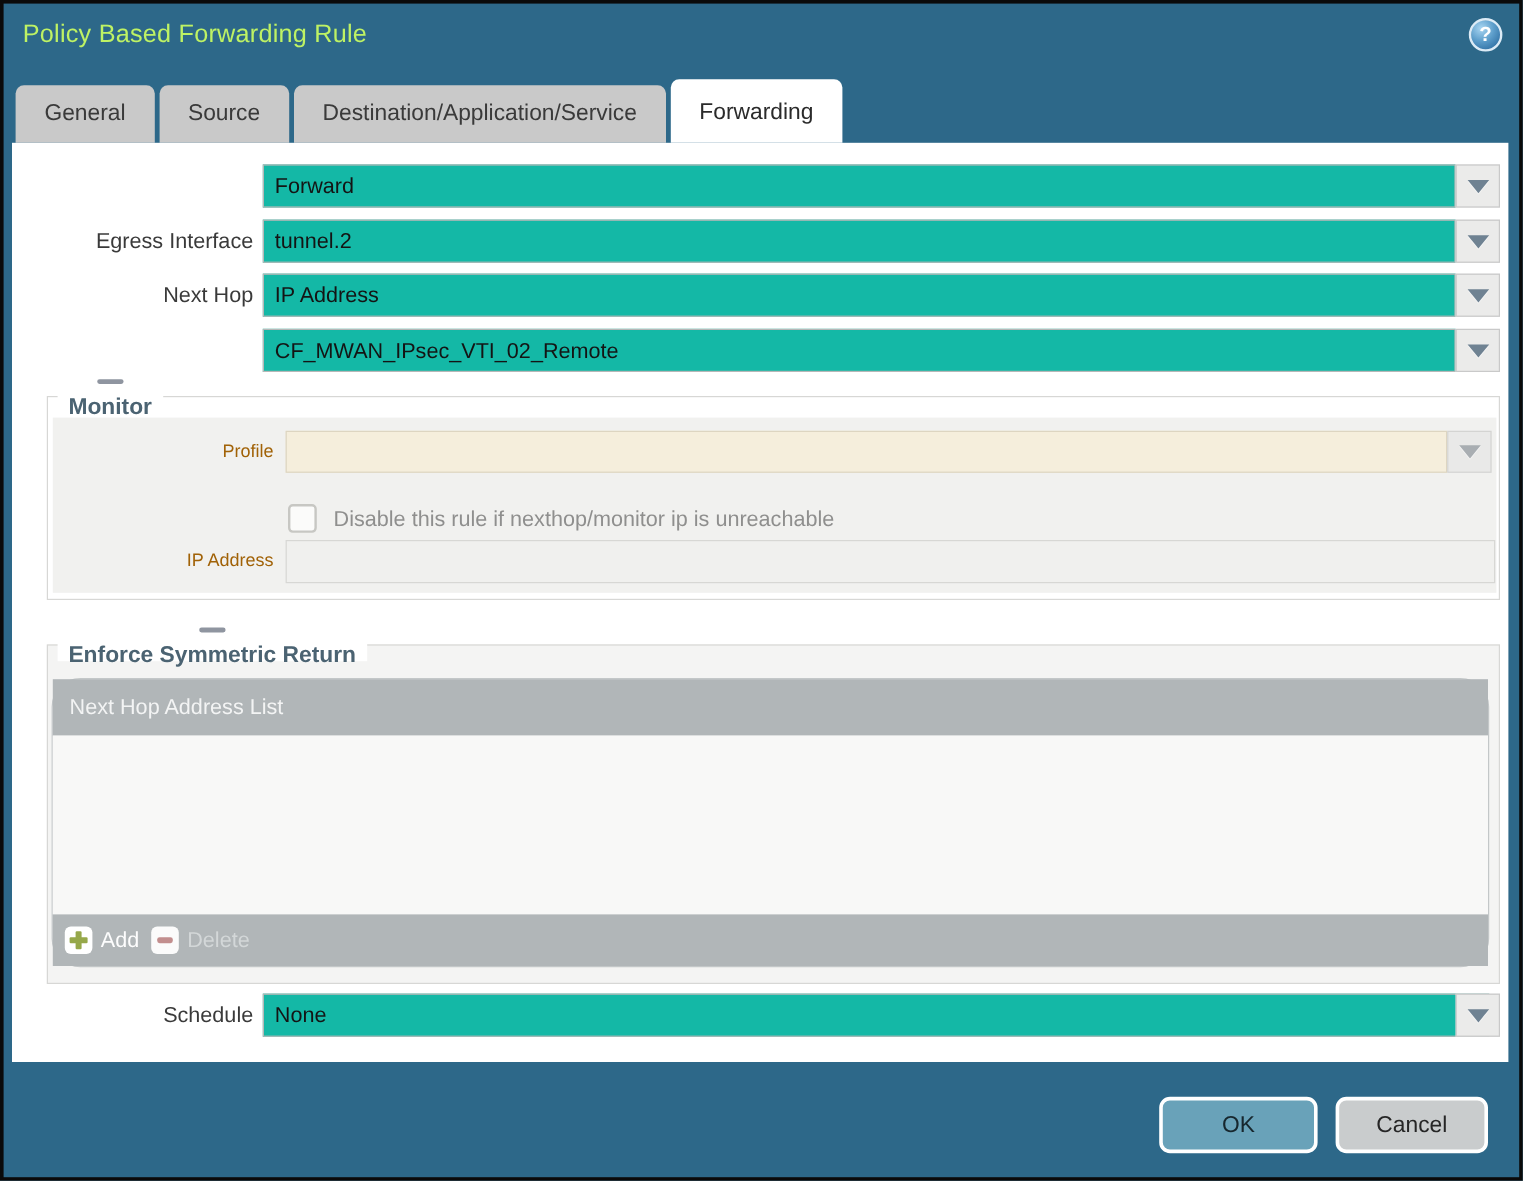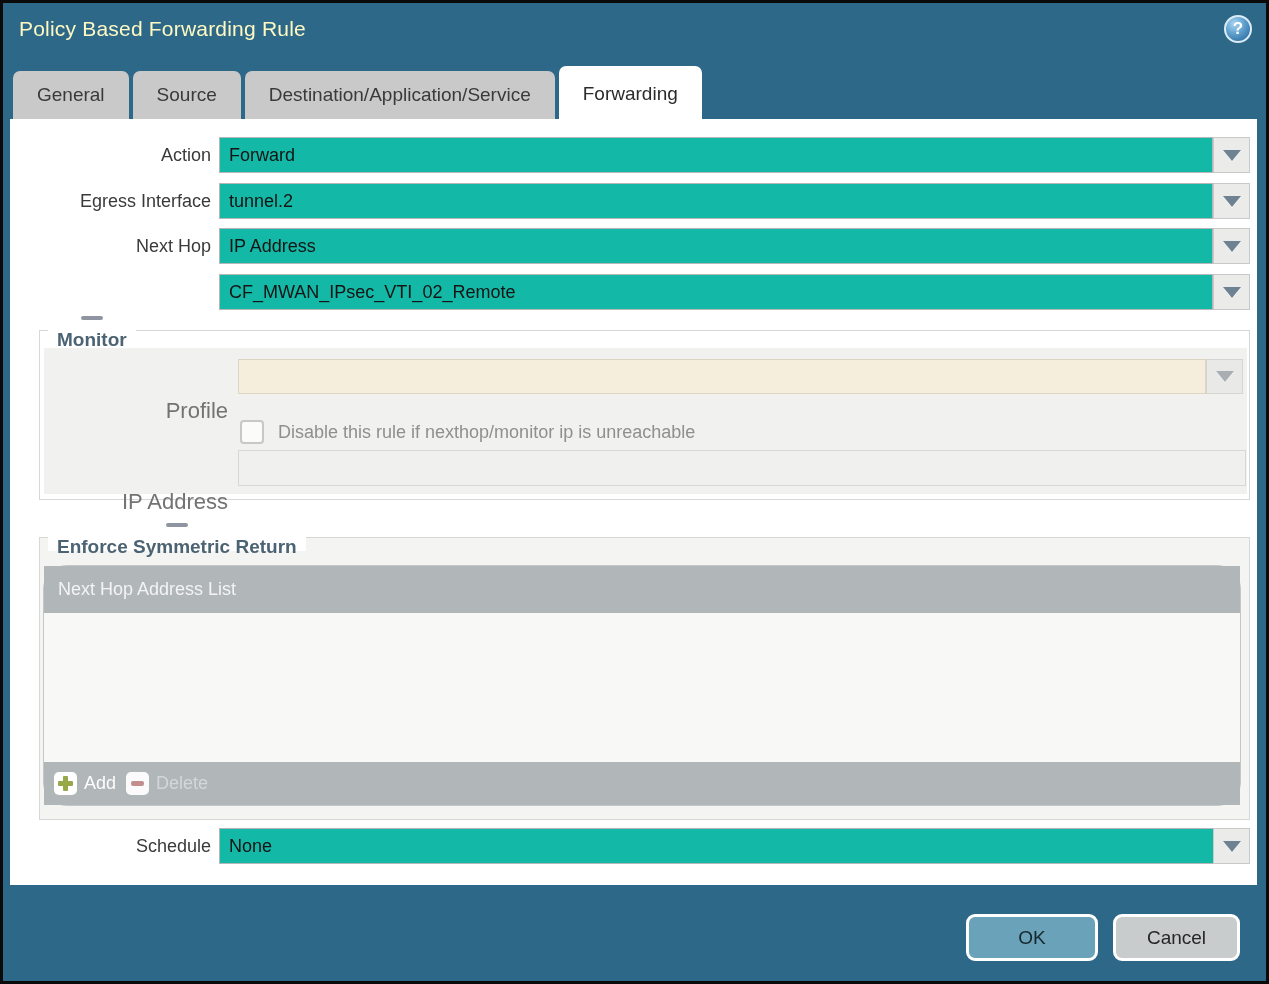--- a/index.html
+++ b/index.html
@@ -5,21 +5,21 @@
   html,body { margin:0; padding:0; background:#555; }
   * { box-sizing:border-box; }
   .dialog {
     position:relative; width:1269px; height:984px;
     background:#2d6889; border:3px solid #0a0a0a;
     font-family:"Liberation Sans", sans-serif;
     overflow:hidden;
   }
   .title {
     position:absolute; left:16px; top:14px;
-    font-size:21px; color:#fef9c3; letter-spacing:0.2px;text-align:right;
+    font-size:21px; color:#bef264; letter-spacing:0.2px;text-align:right;
   }
   .help {
     position:absolute; right:14px; top:12px; width:28px; height:28px;
     border-radius:50%;
     background:radial-gradient(circle at 35% 28%, #a9d6f2 0%, #5d9ecb 45%, #1f5f95 100%);
     border:2px solid #dcebf6;
     color:#ffffff; font-weight:bold; font-size:17px;
     display:flex; align-items:center; justify-content:center;
     cursor:pointer;
   }
@@ -76,21 +76,21 @@
     border:2px solid #8f95a0; border-radius:4px; cursor:pointer;
   }
   .legend-text { font-size:19px; font-weight:bold; color:#4b6372; }
 
   .panel {
     position:absolute; background:#f1f1ef;
   }
   .m-label {
     position:absolute; left:0; width:184px; height:35px;
     display:flex; align-items:center; justify-content:flex-end;
-    font-size:22px; color:#737373;margin-top:34px;
+    font-size:15px; color:#a16207;
   }
   .cb-dis {
     position:absolute; width:24px; height:24px; background:#fbfbfa;
     border:2px solid #c7c7c3; border-radius:4px;
   }
   .cb-row-text {
     position:absolute; font-size:18px; color:#8f8f8e; white-space:nowrap;
   }
 
   .nh-table { position:absolute; border:1px solid #c3c7c8; }
@@ -146,21 +146,20 @@
 
   <div class="tabs">
     <div class="tab">General</div>
     <div class="tab">Source</div>
     <div class="tab">Destination/Application/Service</div>
     <div class="tab active">Forwarding</div>
   </div>
 
   <div class="content">
 
-    <div class="row-label" style="top:18px;">Action</div>
     <div class="field" style="left:209px; top:18px; width:994px; height:36px;">Forward</div>
     <div class="dd-btn" style="left:1203px; top:18px; height:36px;">
       <span class="caret"></span>
     </div>
 
     <div class="row-label" style="top:64px;">Egress Interface</div>
     <div class="field" style="left:209px; top:64px; width:994px; height:36px;">tunnel.2</div>
     <div class="dd-btn" style="left:1203px; top:64px; height:36px;">
       <span class="caret"></span>
     </div>

